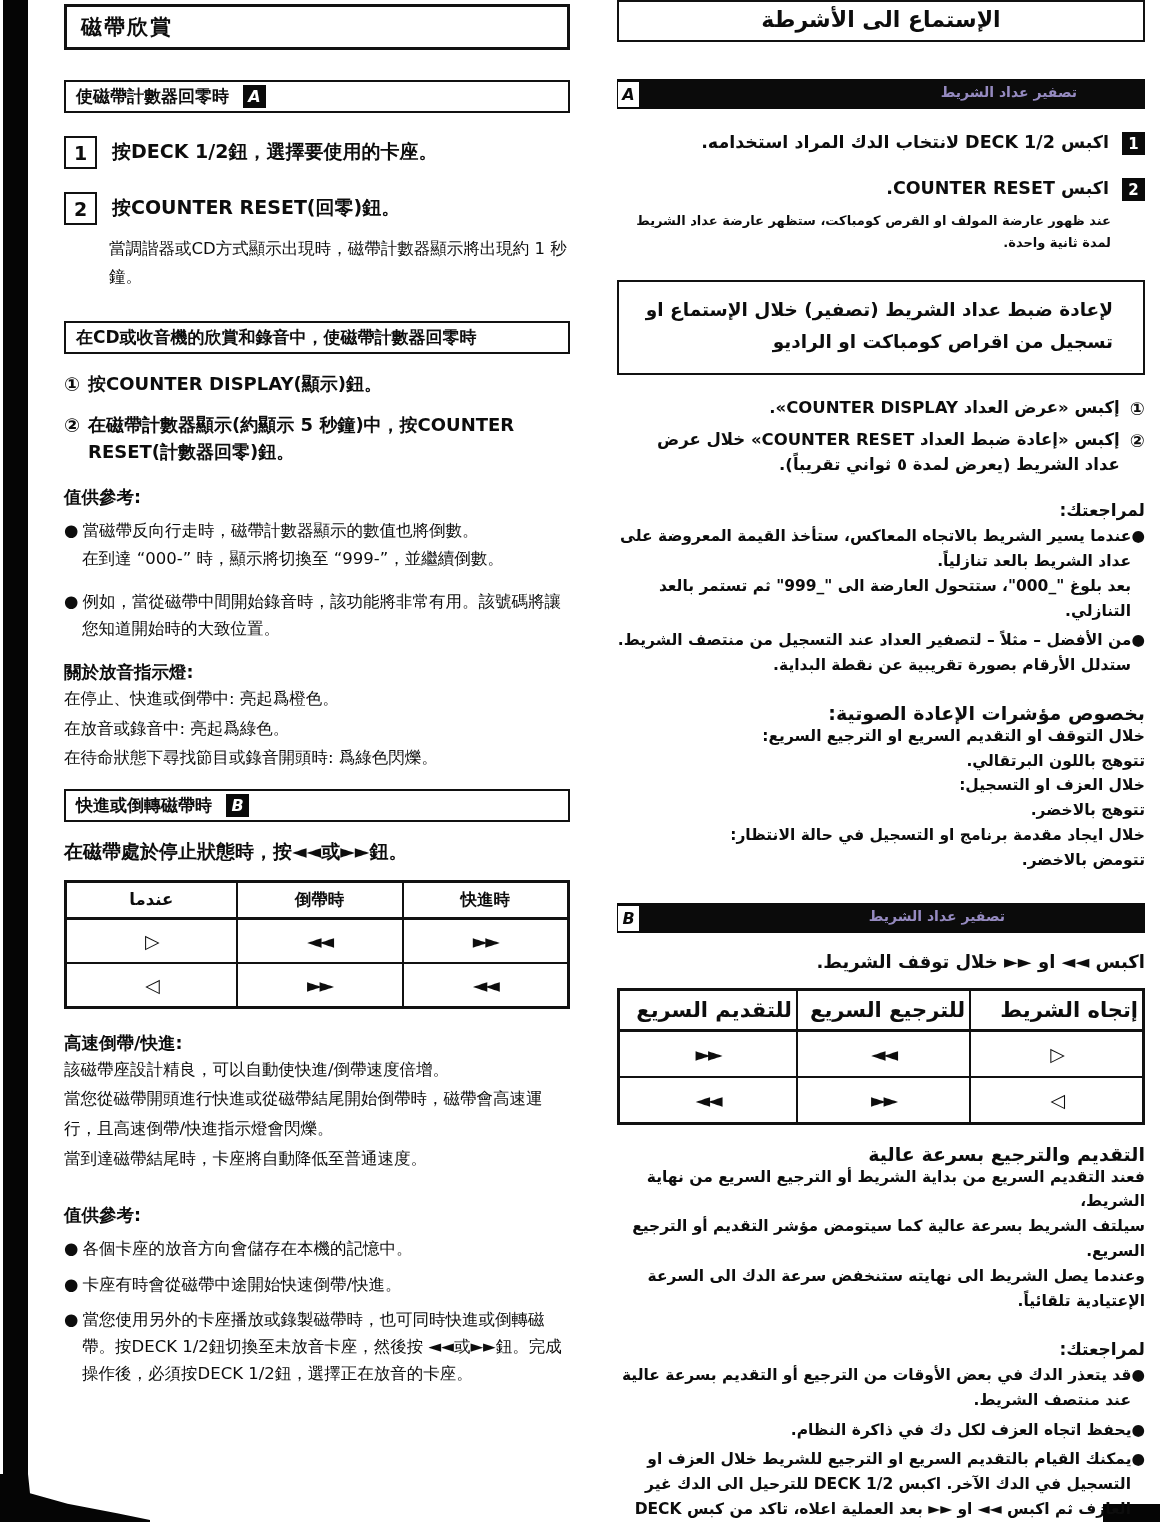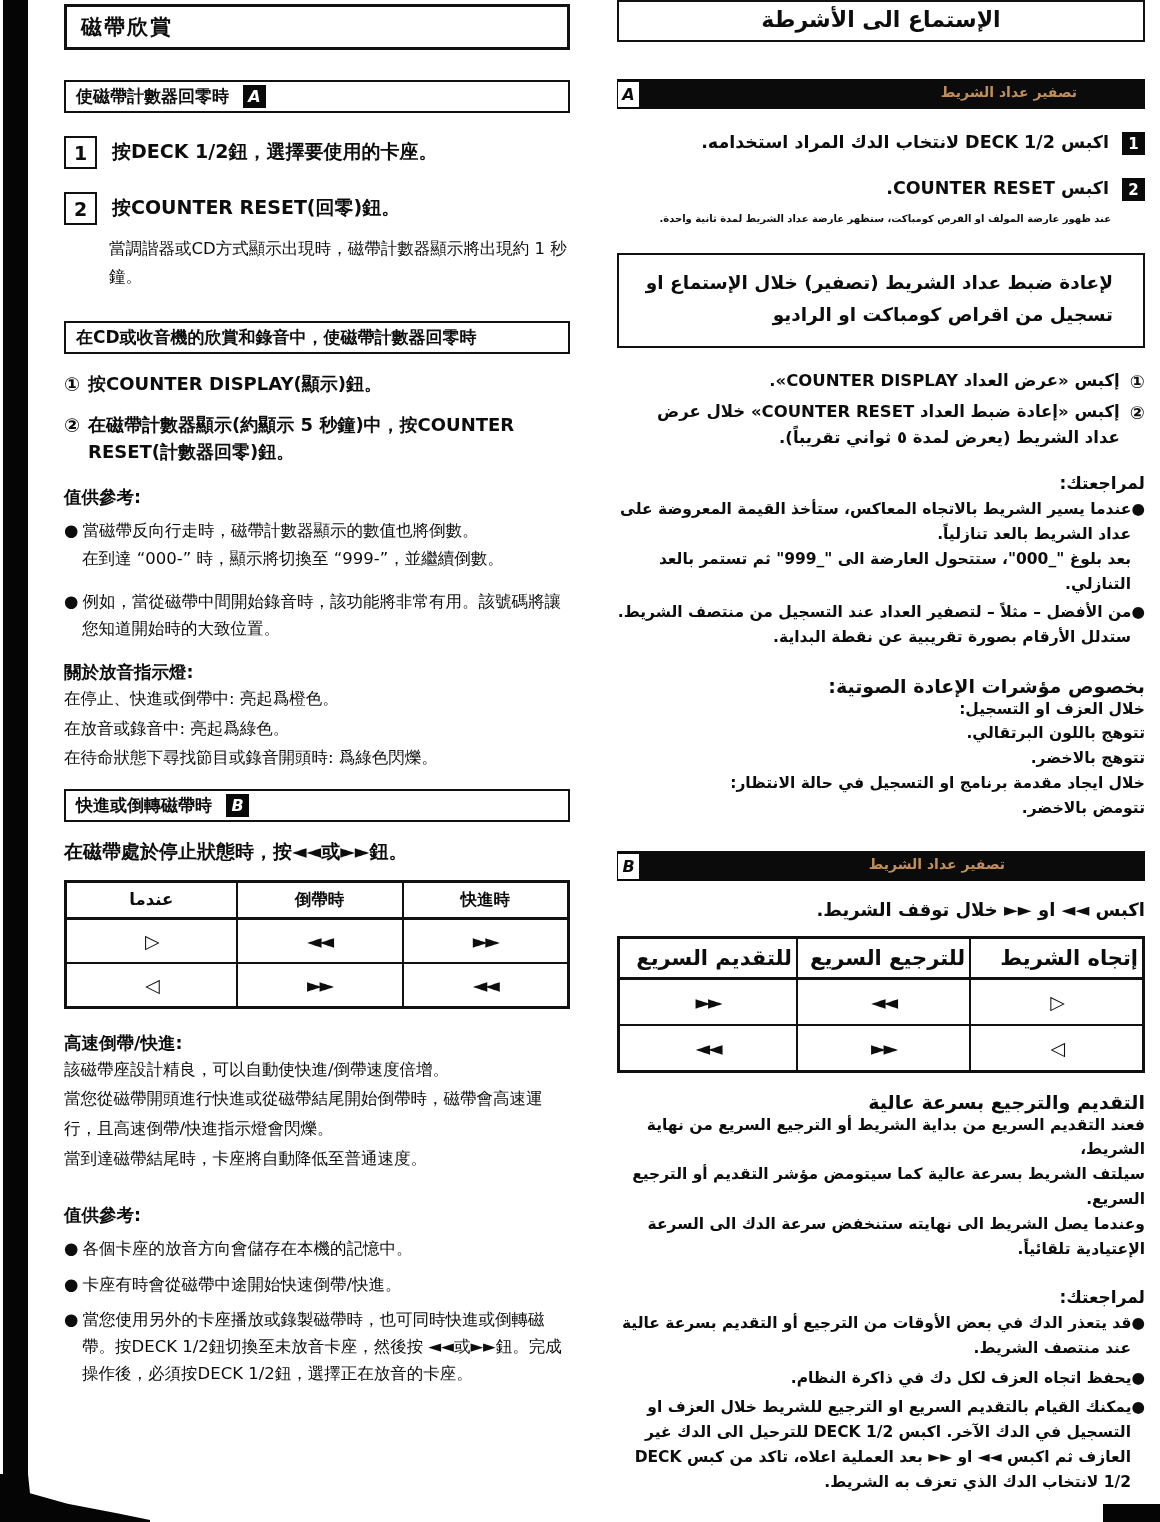--- a/index.html
+++ b/index.html
@@ -39,29 +39,29 @@
   table.dirtable td{border:2px solid #111;text-align:center;font-size:19px;font-weight:bold;padding:10px 4px;letter-spacing:-2px;}
 
   
   .col-right{position:absolute;left:617px;top:0;width:528px;direction:rtl;text-align:right;}
   .title-box-ar{border:2.5px solid #111;padding:5px 14px 8px;margin-top:0;
                 font-size:22px;font-weight:bold;text-align:center;}
   .bar{position:relative;height:30px;background:#0b0b0b;margin-top:37px;direction:ltr;}
   .bar .marker-light{position:absolute;left:0px;top:2px;width:21px;height:25px;background:#fff;
                      color:#0a0a0a;font-style:italic;font-weight:bold;font-size:16px;
                      line-height:25px;text-align:center;border:1px solid #0a0a0a;}
-  .bar .ghost{position:absolute;top:5px;font-size:14px;font-weight:bold;color:#fdba74;opacity:0.75;
+  .bar .ghost{position:absolute;top:5px;font-size:14px;font-weight:bold;color:#c4b5fd;opacity:0.75;
               direction:rtl;filter:blur(0.4px);}
   .ghost-a{right:68px;}
   .ghost-b{right:140px;}
   .step-ar{display:flex;align-items:flex-start;gap:13px;margin-top:21px;}
   .step-num-ar{flex:0 0 auto;width:23px;height:23px;background:#0a0a0a;color:#fff;font-size:15px;font-weight:bold;
                display:flex;align-items:center;justify-content:center;margin-top:2px;}
   .step-text-ar{font-size:17.5px;font-weight:bold;line-height:1.45;}
-  .note-ar{margin:8px 34px 0 0;font-size:10px;font-weight:bold;line-height:1.7;}
+  .note-ar{margin:8px 34px 0 0;font-size:13px;font-weight:bold;line-height:1.7;}
   .box-ar{border:2.5px solid #111;margin-top:26px;padding:12px 30px 14px 12px;}
   .box-ar div{font-size:18.5px;font-weight:bold;line-height:1.75;}
   .substep-ar{display:flex;gap:10px;margin-top:4px;}
   .substep-ar .cnum{flex:0 0 auto;font-size:18px;font-weight:bold;line-height:1.55;}
   .substep-ar .ctext{font-size:16.5px;font-weight:bold;line-height:1.55;}
   .para-title-ar{font-size:17px;font-weight:bold;margin-top:22px;}
   .para-title-ar.big{font-size:19px;margin-top:24px;}
   .bullet-ar{margin-top:4px;font-size:15.5px;font-weight:bold;line-height:1.62;padding-right:14px;text-indent:-14px;}
   .plain-line-ar{font-size:15.5px;font-weight:bold;line-height:1.6;}
   .bold-line-ar{font-size:18px;font-weight:bold;margin-top:18px;}
@@ -193,22 +193,23 @@
       <span class="cnum">②</span>
       <span class="ctext">إكبس «إعادة ضبط العداد COUNTER RESET» خلال عرض عداد الشريط (يعرض لمدة ٥ ثواني تقريباً).</span>
     </div>
 
     <div class="para-title-ar">لمراجعتك:</div>
     <div class="bullet-ar">●<span>عندما يسير الشريط بالاتجاه المعاكس، ستأخذ القيمة المعروضة على عداد الشريط بالعد تنازلياً.</span></div>
     <div class="plain-line-ar" style="padding-right:14px;">بعد بلوغ "_000"، ستتحول العارضة الى "_999" ثم تستمر بالعد التنازلي.</div>
     <div class="bullet-ar">●<span>من الأفضل – مثلاً – لتصفير العداد عند التسجيل من منتصف الشريط. ستدلل الأرقام بصورة تقريبية عن نقطة البداية.</span></div>
 
     <div class="para-title-ar big">بخصوص مؤشرات الإعادة الصوتية:</div>
+    <div class="plain-line-ar">خلال التوقف او التقديم السريع او الترجيع السريع:</div>
+    <div class="plain-line-ar">تتوهج باللون البرتقالي.</div>
     <div class="plain-line-ar">خلال العزف او التسجيل:</div>
-    <div class="plain-line-ar">تتوهج باللون البرتقالي.</div>
     <div class="plain-line-ar">تتوهج بالاخضر.</div>
     <div class="plain-line-ar">خلال ايجاد مقدمة برنامج او التسجيل في حالة الانتظار:</div>
     <div class="plain-line-ar">تتومض بالاخضر.</div>
 
     <div class="bar" style="margin-top:30px;">
       <span class="marker-light">B</span>
       <span class="ghost ghost-b">تصفير عداد الشريط</span>
     </div>
 
     <div class="bold-line-ar">اكبس ◄◄ او ►► خلال توقف الشريط.</div>

